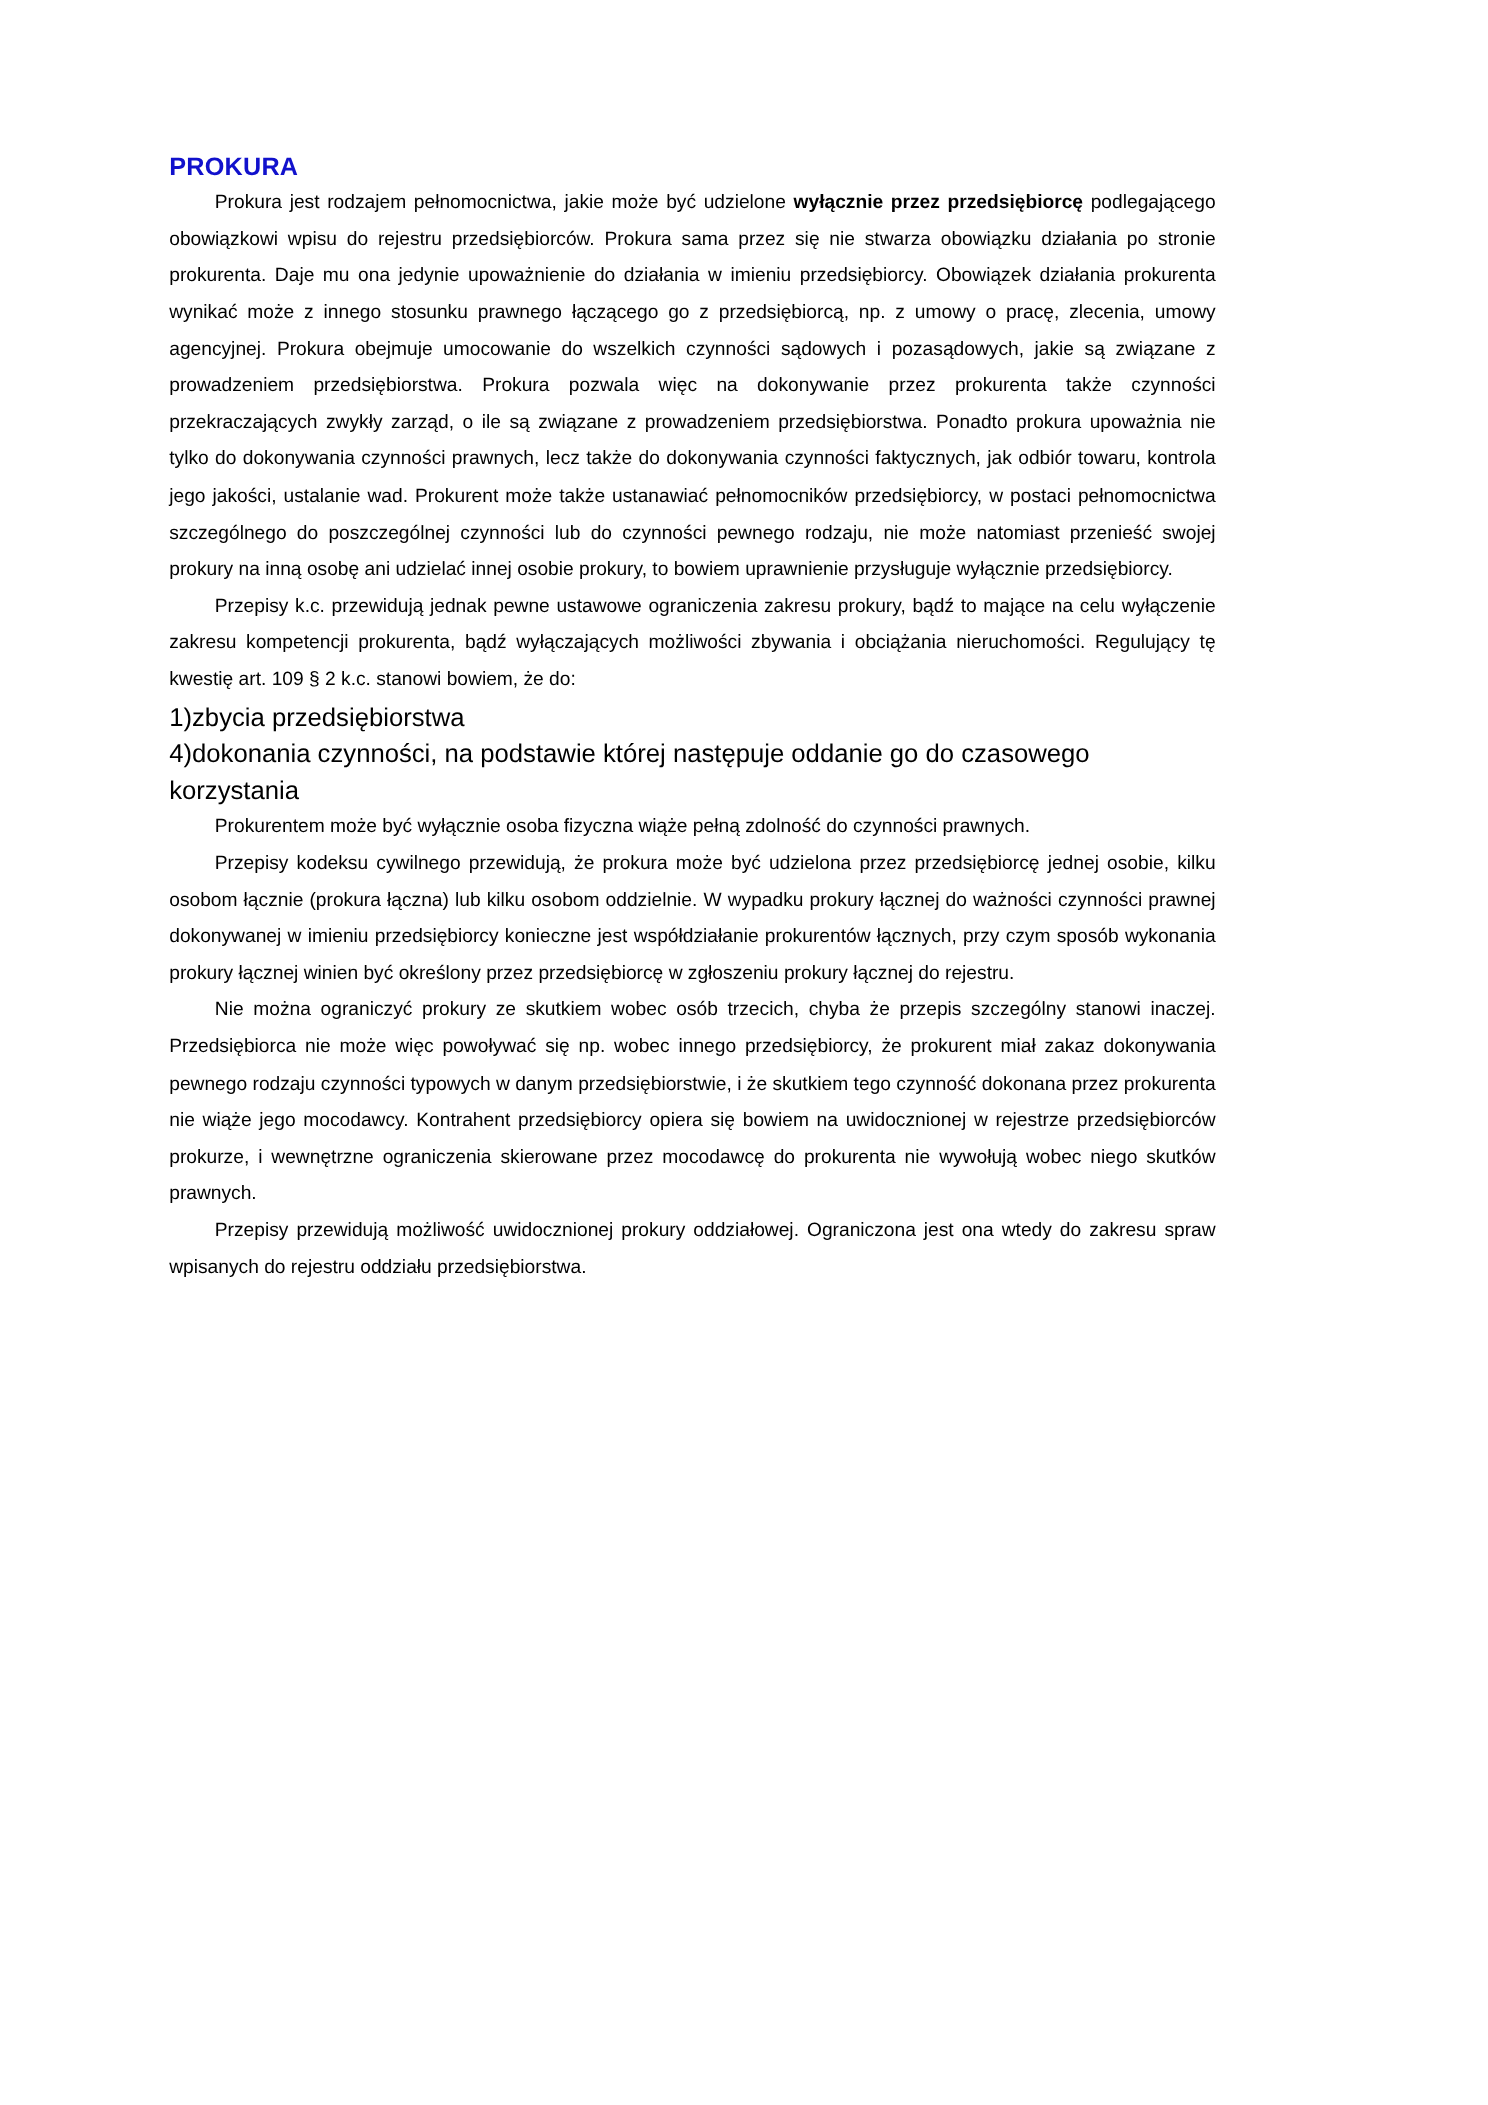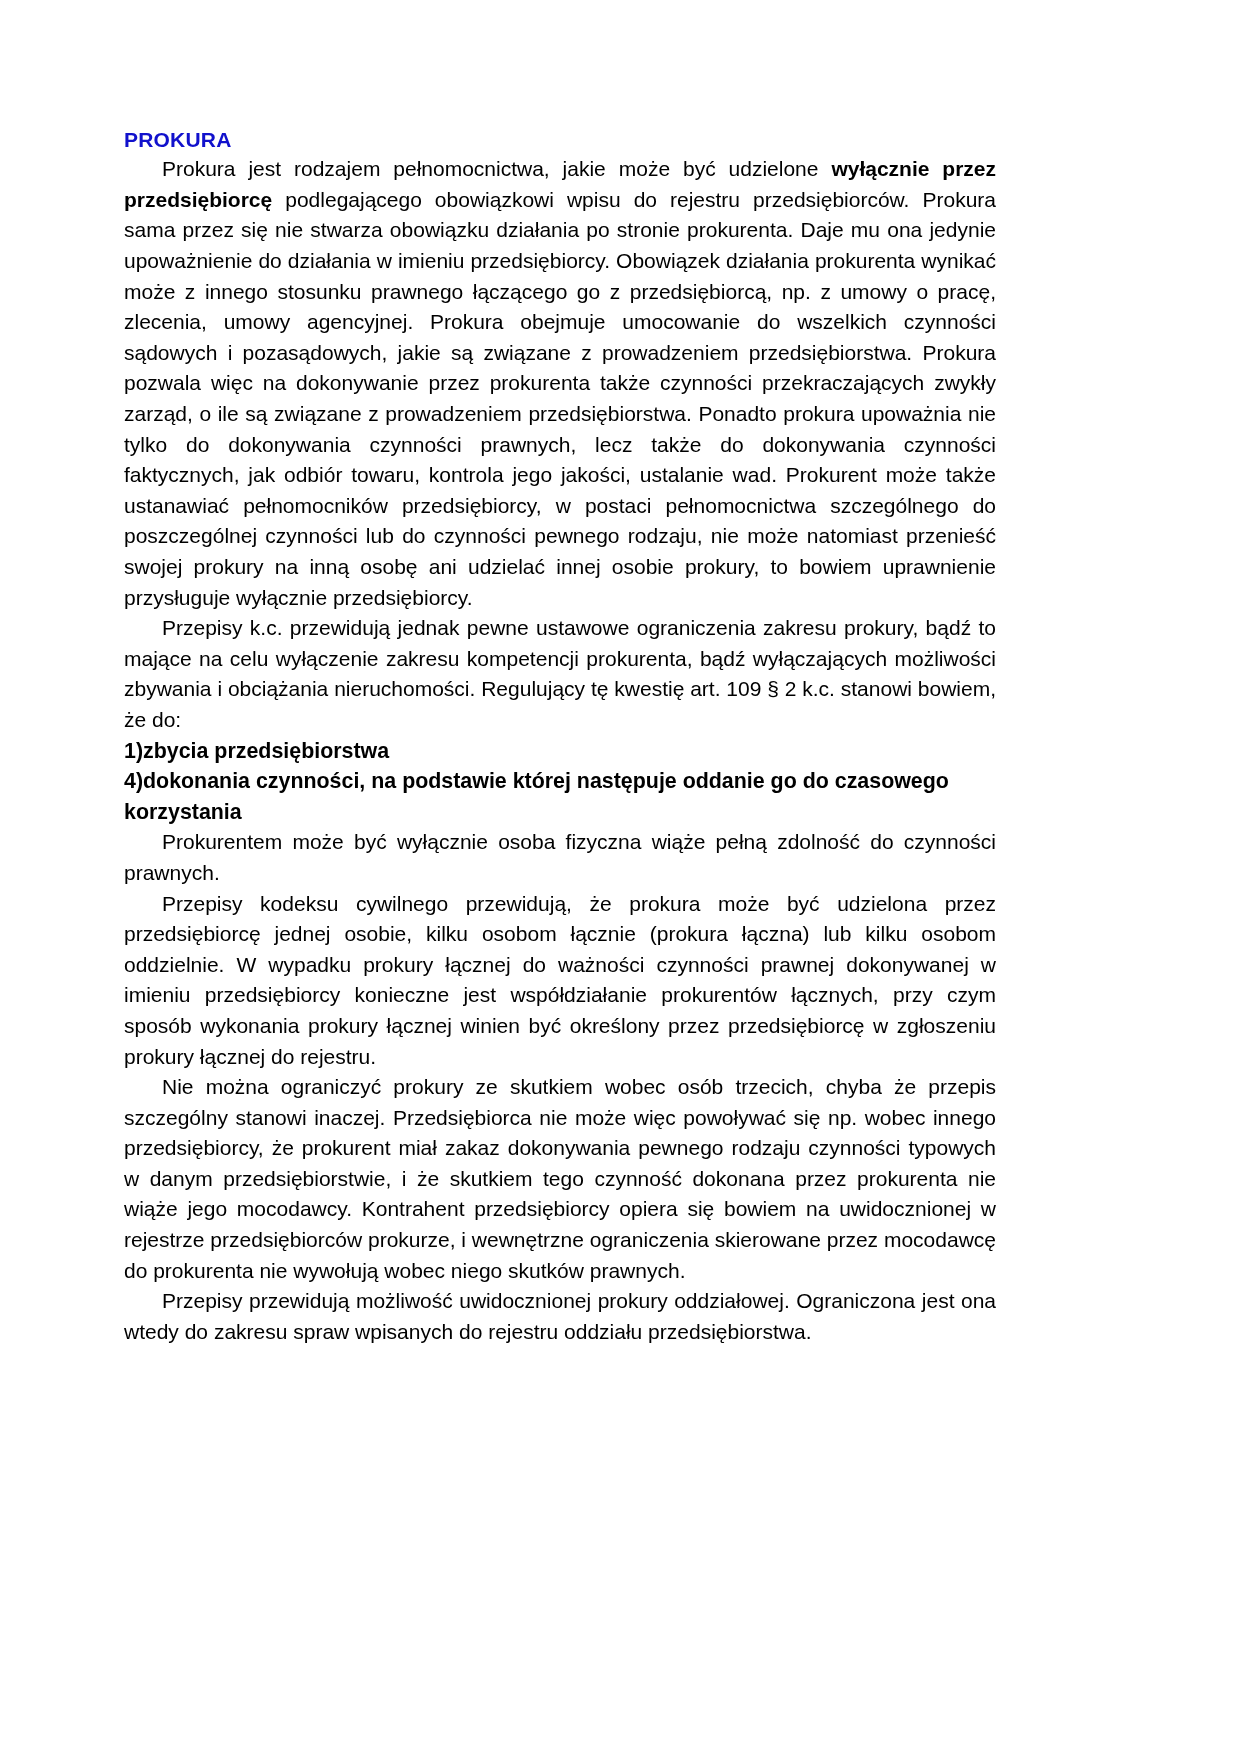--- a/index.html
+++ b/index.html
@@ -12,56 +12,55 @@
     width: 1240px;
     height: 1754px;
     background: #ffffff;
     margin: 0 auto;
     overflow: hidden;
     font-family: "Liberation Sans", sans-serif;
     color: #000000;
   }
   .content {
     position: absolute;
-    left: 124px;
+    left: 141px;
     top: 126px;
     width: 872px;
   }
   .doc-title {
     font-size: 21px;
     font-weight: bold;
     color: #1111cc;
     line-height: 1.30;
     margin: 0 0 1px 0;
     letter-spacing: 0.2px;
   }
   p.para {
     margin: 0;
-    font-size: 21px;
+    font-size: 16px;
     line-height: 30.6px;
     text-align: justify;
     text-justify: inter-word;
     text-indent: 38px;
     -webkit-hyphens: none;
     hyphens: none;
     word-spacing: 0px;
   }
   p.para.noindent {
     text-indent: 0;
   }
   p.para.flush {
     text-align: left;
   }
   .list-line {
     margin: 0;
     font-size: 21.4px;
     line-height: 30.6px;
     text-align: justify;
     text-indent: 0;
-    font-weight: bold;
   }
   .list-line.flush {
     text-align: left;
   }
   b.strong { font-weight: bold; }
 </style>
 </head>
 <body>
 
 <div class="page">

